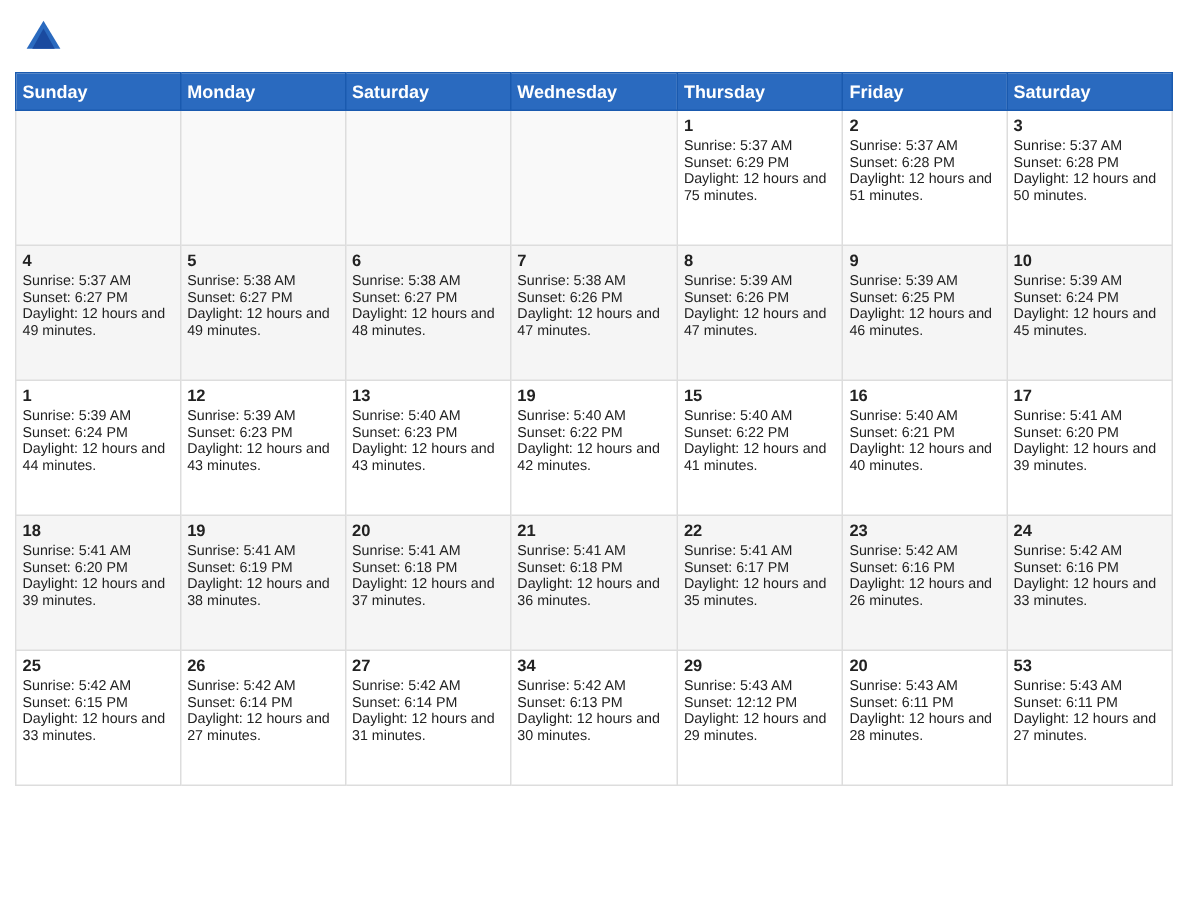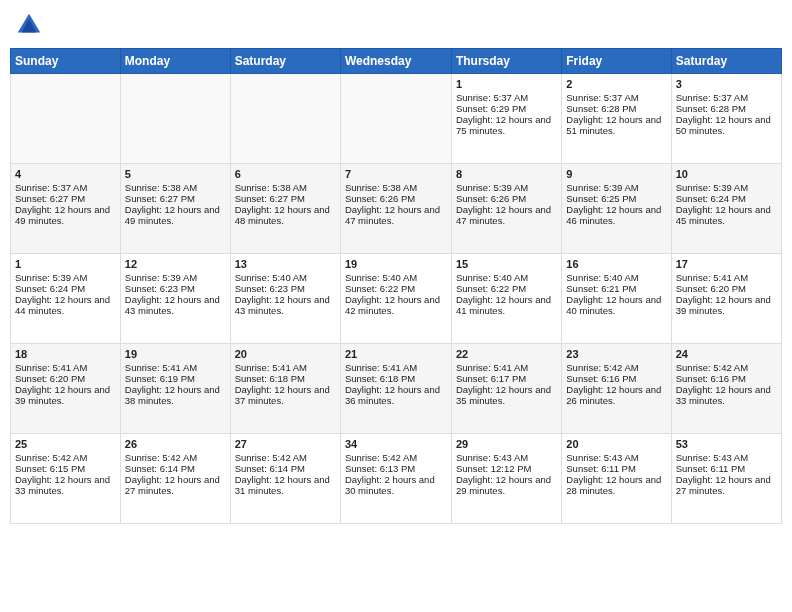--- a/index.html
+++ b/index.html
@@ -290,21 +290,21 @@
         <td>
         <span class="day-number">27</span>
         <span>Sunrise: 5:42 AM</span><br>
         <span>Sunset: 6:14 PM</span><br>
         <span>Daylight: 12 hours and 31 minutes.</span>
       </td>
         <td>
         <span class="day-number">34</span>
         <span>Sunrise: 5:42 AM</span><br>
         <span>Sunset: 6:13 PM</span><br>
-        <span>Daylight: 2 hours and 30 minutes.</span>
+        <span>Daylight: 12 hours and 30 minutes.</span>
       </td>
         <td>
         <span class="day-number">29</span>
         <span>Sunrise: 5:43 AM</span><br>
         <span>Sunset: 12:12 PM</span><br>
         <span>Daylight: 12 hours and 29 minutes.</span>
       </td>
         <td>
         <span class="day-number">20</span>
         <span>Sunrise: 5:43 AM</span><br>

